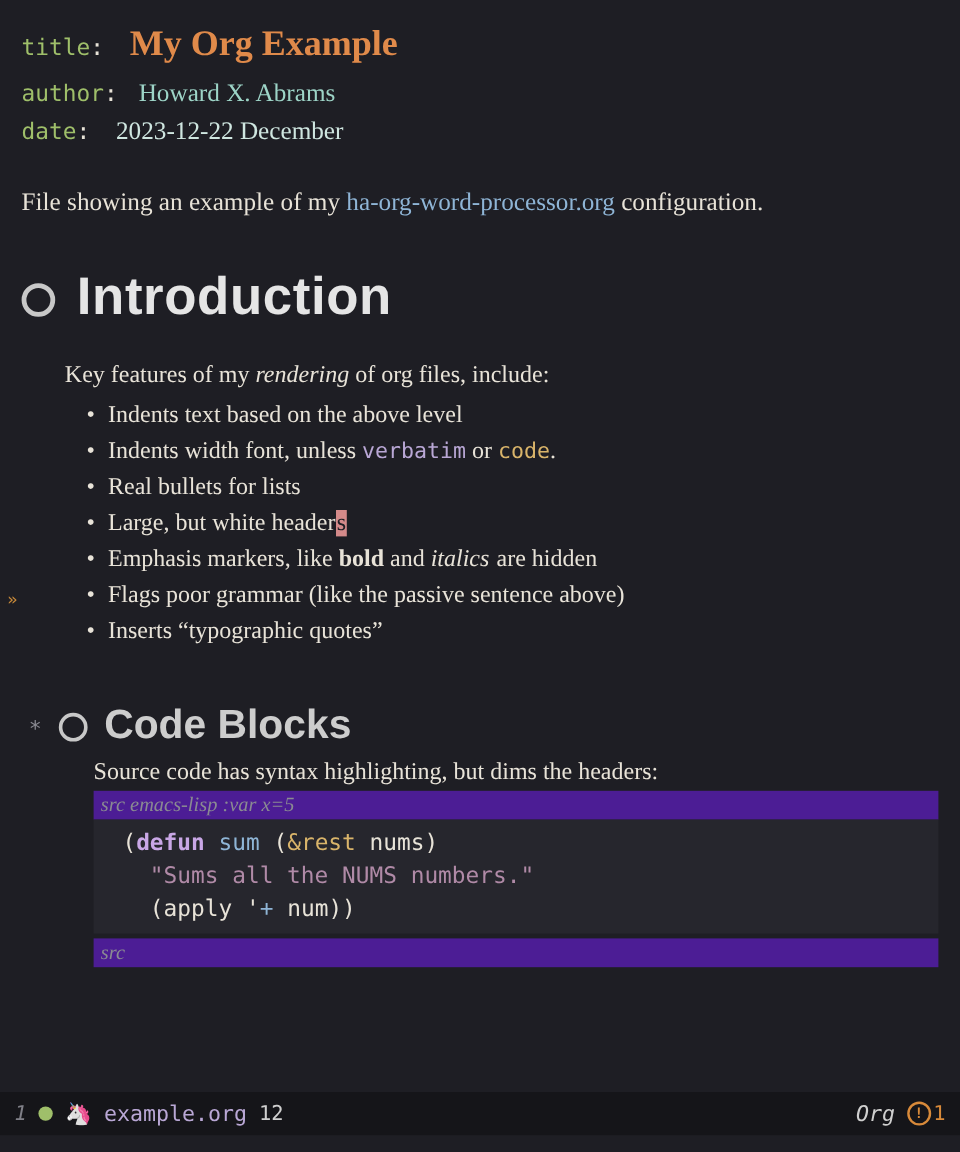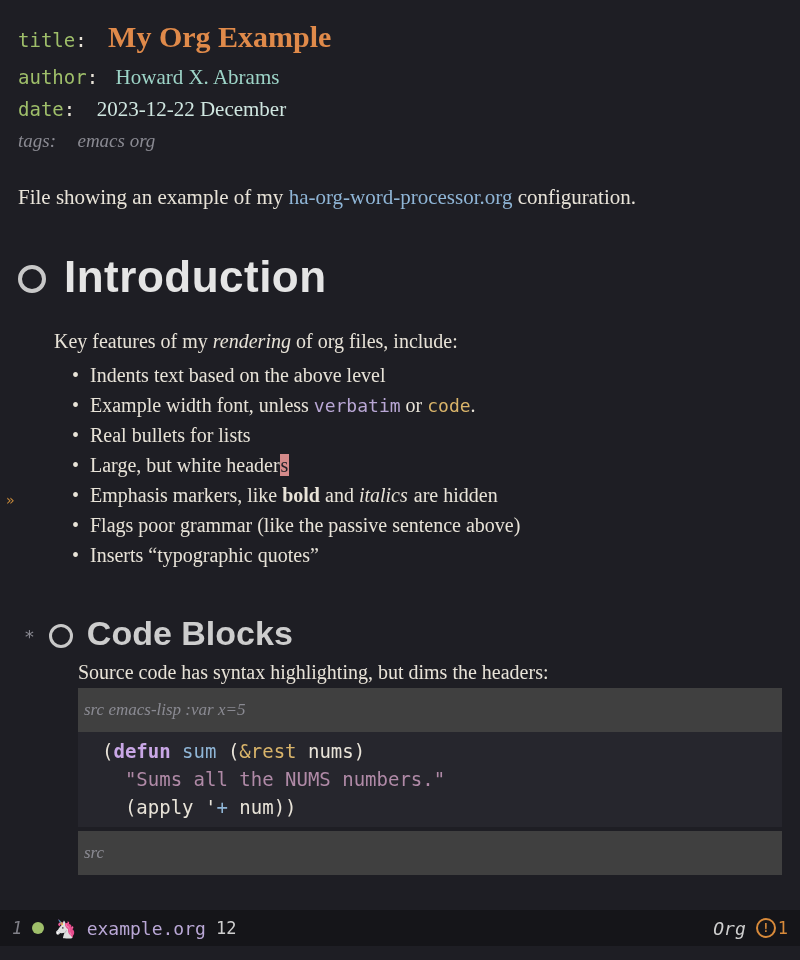--- a/index.html
+++ b/index.html
@@ -179,25 +179,25 @@
 
   .src-area {
     margin-left: 60px;
     margin-top: 8px;
   }
   .src-desc {
     font-size: 20px;
     color: #e8e3d8;
   }
   .src-header, .src-footer {
-    background: #404040;
+    background: #4c1d95;
     color: #8a8a92;
     font-size: 17px;
     font-style: italic;
-    padding: 12px 6px;
+    padding: 2px 6px;
     font-family: Georgia, serif;
     margin-top: 4px;
   }
   .src-body {
     background: #26262d;
     font-family: 'Menlo', 'Consolas', monospace;
     font-size: 19px;
     line-height: 1.45;
     padding: 6px 6px 6px 24px;
     white-space: pre;
@@ -280,42 +280,38 @@
     <span class="meta-title-val">My Org Example</span>
   </div>
   <div class="meta-line">
     <span class="meta-key">author</span><span class="meta-colon">:</span>
     <span class="meta-author-val">Howard X. Abrams</span>
   </div>
   <div class="meta-line">
     <span class="meta-key">date</span><span class="meta-colon">:</span>
     <span class="meta-date-val">2023-12-22 December</span>
   </div>
-  <div class="meta-line">
-    <span class="meta-tags-key">tags:</span>
-    <span class="meta-tags-val">emacs org</span>
-  </div>
 
   <div class="intro-para">
     <span>File showing an example of my </span><a class="link">ha-org-word-processor.org</a><span> configuration.</span>
   </div>
 
   <div class="h1-row">
     <span class="h1-bullet"></span>
     <span class="h1-text">Introduction</span>
   </div>
 
   <div class="body-block">
     <div>
       <span>Key features of my </span><span class="rendering-em">rendering</span><span> of org files, include:</span>
     </div>
     <ul class="list">
       <li><span>Indents text based on the above level</span></li>
       <li>
-        <span>Example width font, unless </span><span class="verbatim">verbatim</span><span> or </span><span class="codeword">code</span><span>.</span>
+        <span>Indents width font, unless </span><span class="verbatim">verbatim</span><span> or </span><span class="codeword">code</span><span>.</span>
       </li>
       <li><span>Real bullets for lists</span></li>
       <li>
         <span>Large, but white header</span><span class="cursor-mark">s</span>
       </li>
       <li>
         <span>Emphasis markers, like </span><span class="bold">bold</span><span> and </span><span class="italics">italics</span><span class="tiny-cursor"></span><span> are hidden</span>
       </li>
       <li><span>Flags poor grammar (like the passive sentence above)</span></li>
       <li><span>Inserts “typographic quotes”</span></li>

